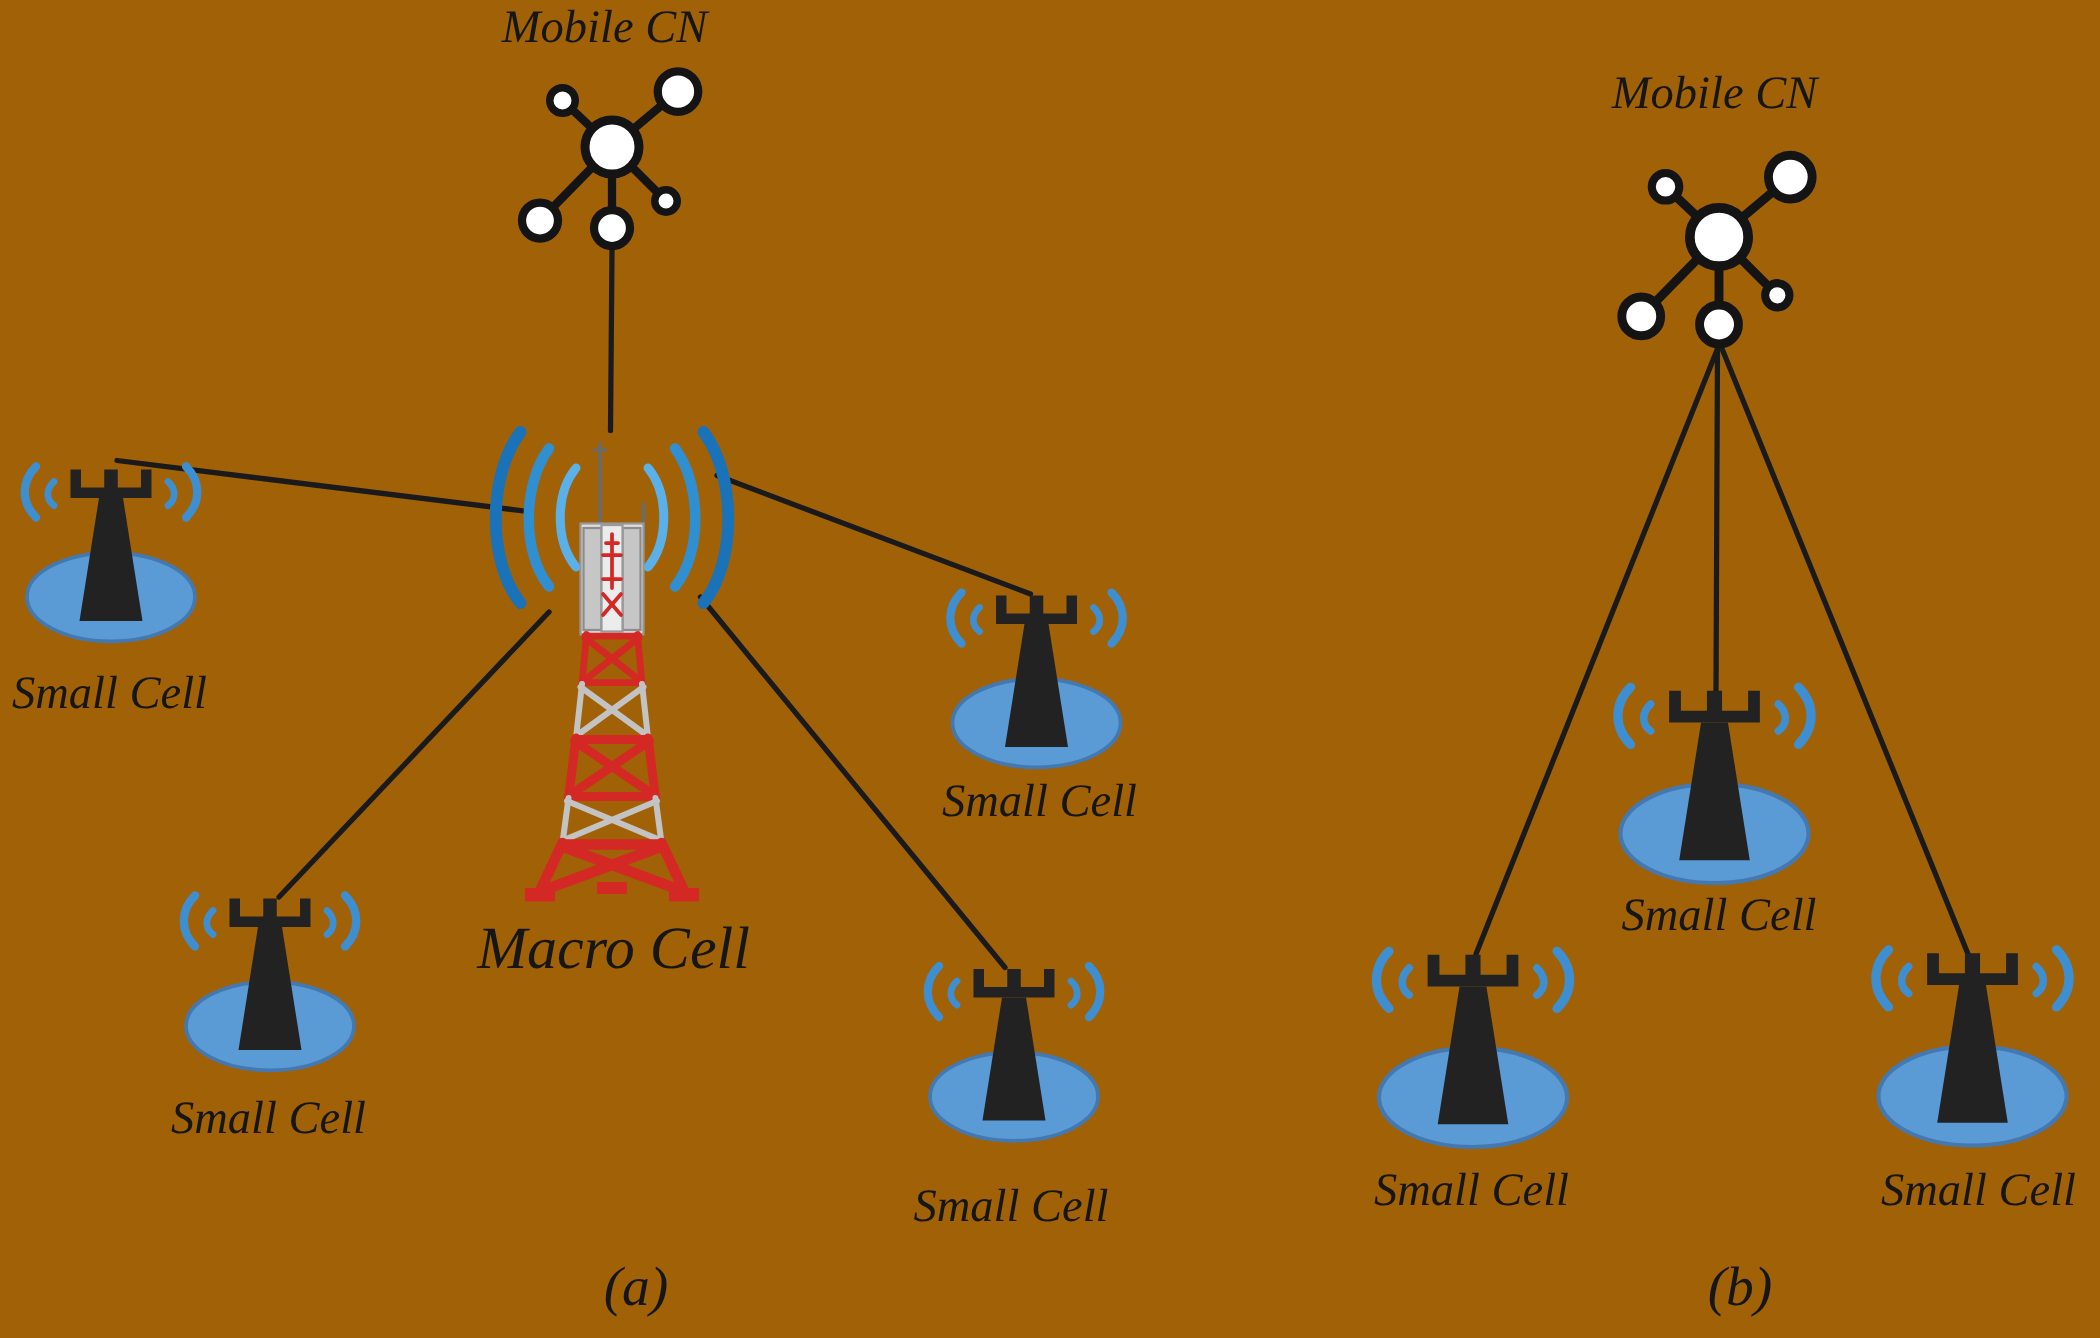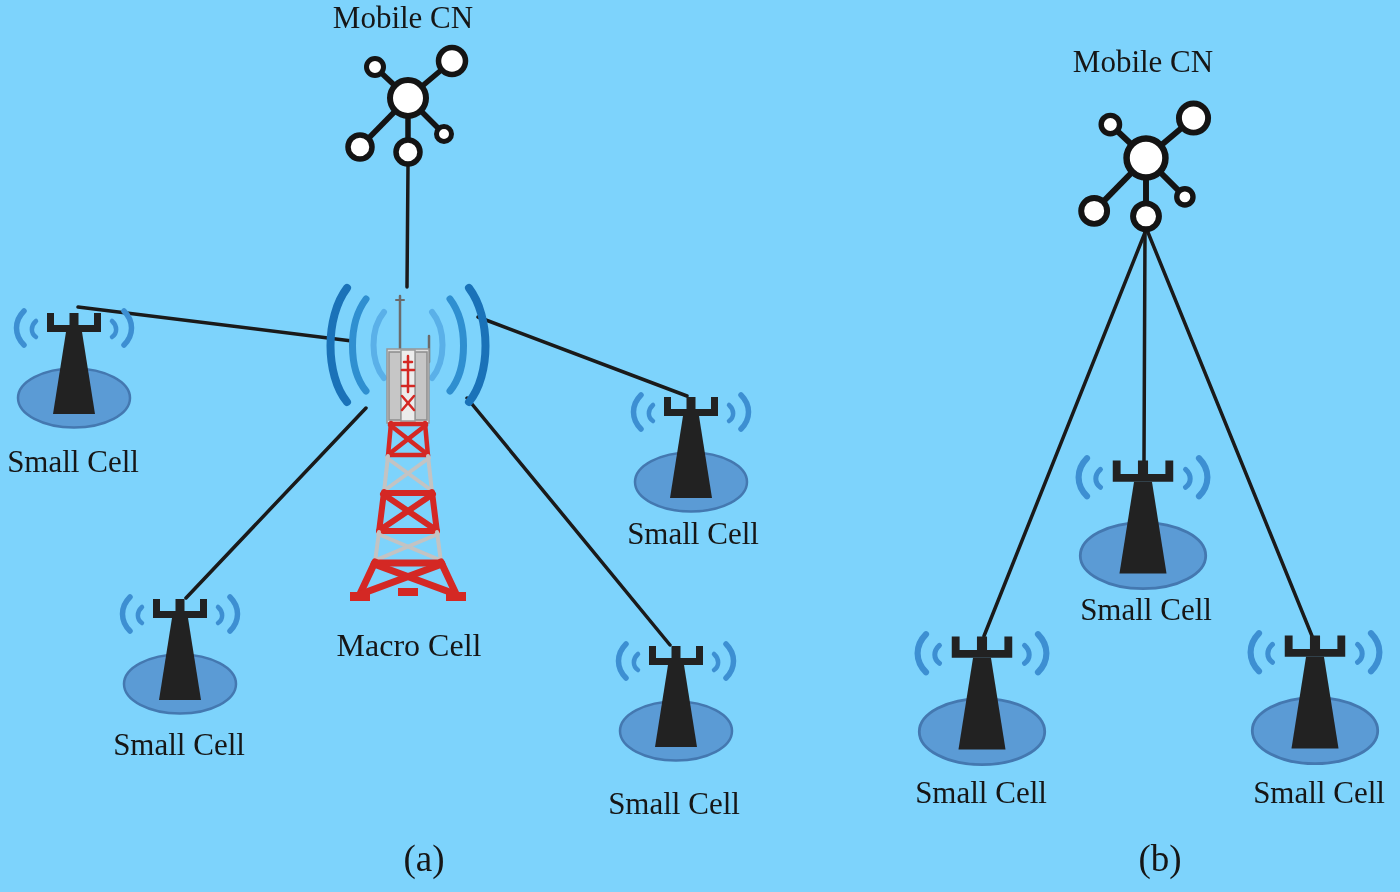--- a/index.html
+++ b/index.html
@@ -1,17 +1,17 @@
 <!DOCTYPE html>
 <html style="--link-line: #1a1a1a; --hub-outline: #141414; --tower-black: #222222; --signal-blue: #3d8fd2; --cell-fill: #5b9bd5; --cell-stroke: #4478b0; --macro-red: #d42824; --macro-gray: #c3c3c3; --wave-inner: #5ab0e8; --wave-mid: #2f8fd0; --wave-outer: #1a72b8;"><head>
 <meta charset="utf-8">
 <style>
   html,body{margin:0;padding:0;background:#ffffff;}
-  .stage{position:relative;width:1400px;height:892px;background:#7dd3fc;overflow:hidden;
-         font-family:"Liberation Serif","DejaVu Serif",serif;}
+  .stage{position:relative;width:1400px;height:892px;background:#a16207;overflow:hidden;
+         font-family:"Liberation Serif","DejaVu Serif",serif;font-style:italic;}
   .stage svg{position:absolute;left:0;top:0;}
   .label{position:absolute;transform:translateX(-50%);font-size:31px;line-height:1.05;
          color:#161616;white-space:nowrap;}
   .caption{font-size:37px;}
   
   .link{stroke:var(--link-line,#1a1a1a);stroke-width:3.5;stroke-linecap:round;}
   
   .hub-spoke{stroke:var(--hub-outline,#141414);stroke-width:5.5;}
   .hub-node{fill:#ffffff;stroke:var(--hub-outline,#141414);}
   
@@ -164,21 +164,21 @@
     <use href="#small-cell" transform="translate(1143,475) scale(1.12)"></use>
     <use href="#small-cell" transform="translate(1315,650) scale(1.12)"></use>
   </g>
 </svg>
 
   <div class="label" style="left:403px;top:2px;">Mobile CN</div>
   <div class="label" style="left:73px;top:446px;">Small Cell</div>
   <div class="label" style="left:179px;top:729px;">Small Cell</div>
   <div class="label" style="left:693px;top:518px;">Small Cell</div>
   <div class="label" style="left:674px;top:788px;">Small Cell</div>
-  <div class="label" style="left:409px;top:629px;font-size:32px;">Macro Cell</div>
+  <div class="label" style="left:409px;top:611px;font-size:40px;">Macro Cell</div>
   <div class="label caption" style="left:424px;top:840px;">(a)</div>
 
   <div class="label" style="left:1143px;top:46px;">Mobile CN</div>
   <div class="label" style="left:981px;top:777px;">Small Cell</div>
   <div class="label" style="left:1146px;top:594px;">Small Cell</div>
   <div class="label" style="left:1319px;top:777px;">Small Cell</div>
   <div class="label caption" style="left:1160px;top:840px;">(b)</div>
 
 </div>
 

